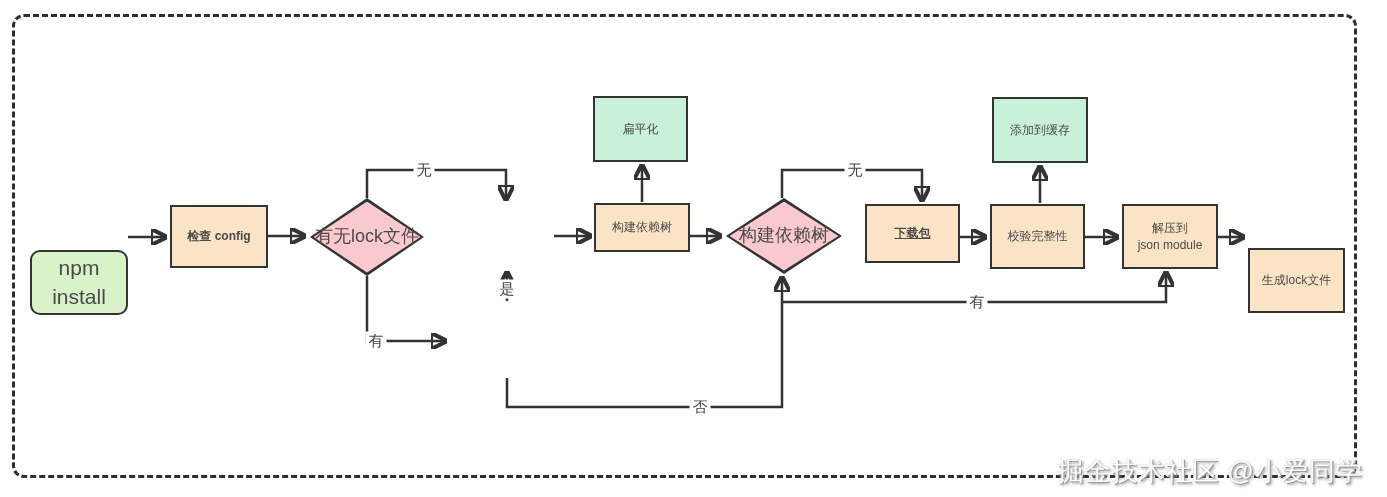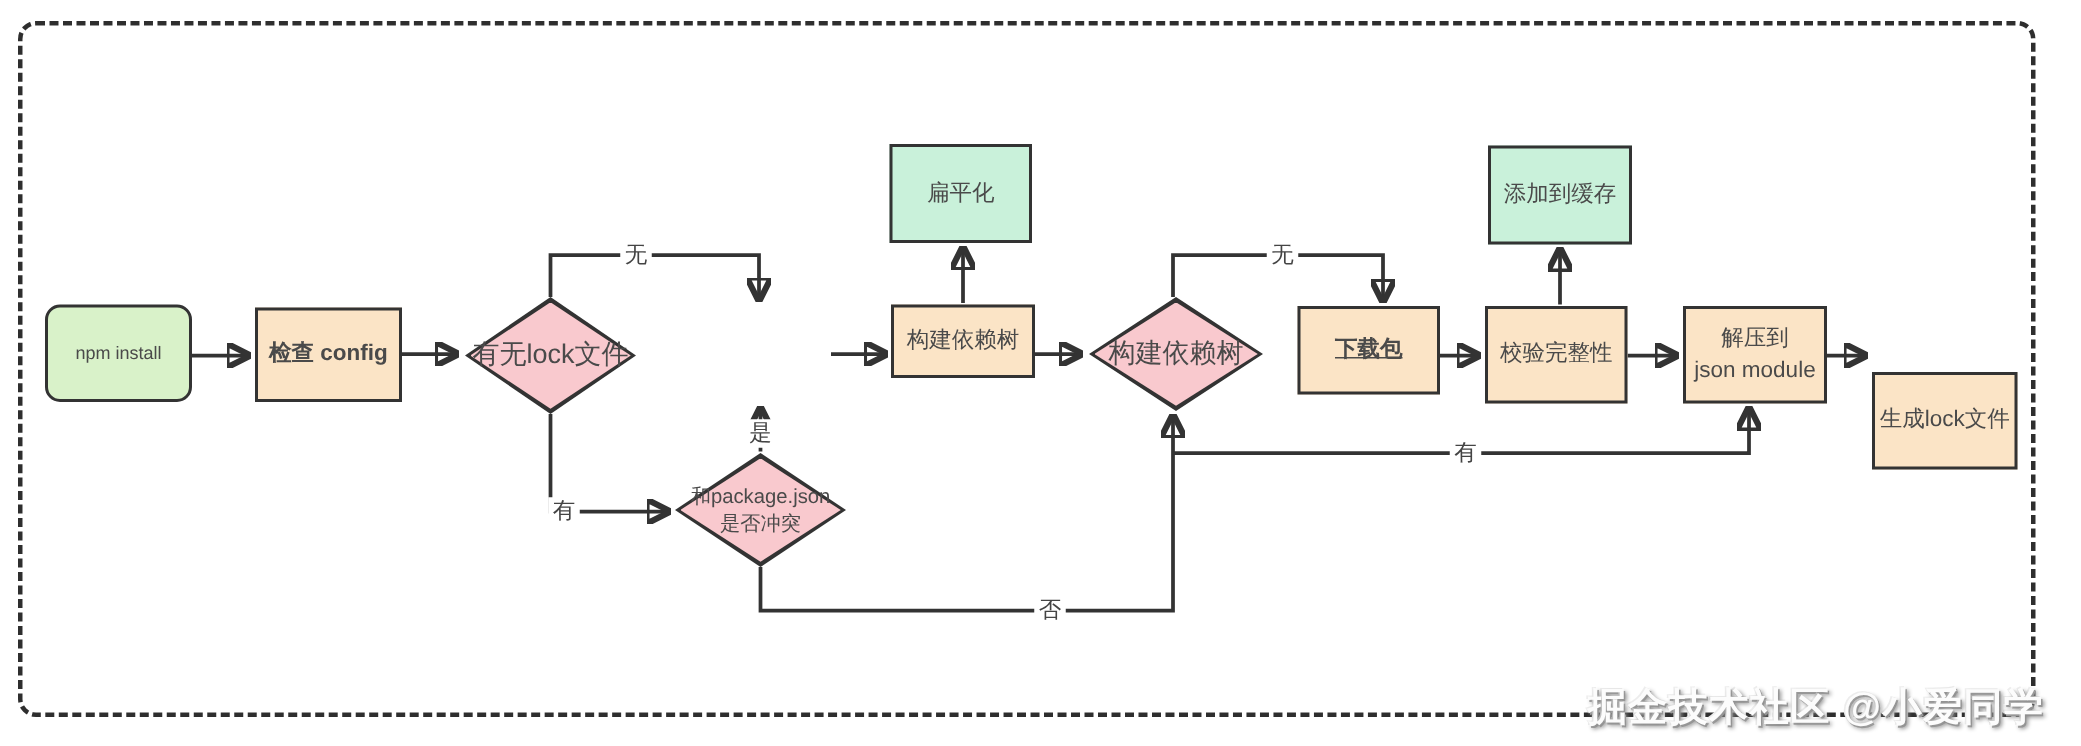--- a/index.html
+++ b/index.html
@@ -10,24 +10,24 @@
   }
   #frame {
     position:absolute; left:12px; top:14px; width:1339px; height:458px;
     border:3px dashed #2e2e2e; border-radius:12px;
   }
   .edges { position:absolute; left:0; top:0; }
   .edges path { stroke:#333333; stroke-width:2.5; fill:none; }
 
   .node {
     position:absolute; display:flex; align-items:center; justify-content:center;
-    text-align:center; font-size:15px; line-height:1.35; white-space:pre-line;
+    text-align:center; font-size:12px; line-height:1.35; white-space:pre-line;
     border:2.5px solid #333333; box-sizing:border-box;
   }
-  .rect-green  { background:#d9f2c9; border-radius:10px; font-size:12px; }
+  .rect-green  { background:#d9f2c9; border-radius:10px; font-size:21px;margin-top:47px; }
   .rect-orange { background:#fbe4c6; }
   .rect-mint   { background:#c9f1da; }
   .bold { font-weight:bold; }
   .underline { text-decoration:underline; }
 
   .diamond { position:absolute; }
   .d-outer { position:absolute; inset:0; background:#333333;
              clip-path:polygon(50% 0%,100% 50%,50% 100%,0% 50%); }
   .d-inner { position:absolute; inset:3.5px; background:#f9c9ce;
              clip-path:polygon(50% 0%,100% 50%,50% 100%,0% 50%); }
@@ -35,21 +35,21 @@
              justify-content:center; text-align:center; font-size:18px;
              line-height:1.3; white-space:pre-line; }
 
   .edge-label {
     position:absolute; transform:translate(-50%,-50%);
     background:#ffffff; padding:0 3px; font-size:15px; color:#444444;
   }
 
   #watermark {
     position:absolute; right:24px; bottom:8px;
-    font-size:26px; font-weight:bold; letter-spacing:1px;
+    font-size:26px; font-weight:normal; letter-spacing:1px;
     color:#fcfcfc;
     text-shadow:2px 2px 3px #8d8d8d, -1px -1px 0 #ededed, 1px 1px 0 #a5a5a5;
     z-index:5;
   }
 
   
   #n-npm      { left:30px;  top:203px; width:98px; height:65px; }
   #n-config   { left:170px; top:205px; width:98px; height:63px; }
   #d-haslock  { left:310px; top:198px; width:114px; height:78px; }
   #n-remote   { left:458px; top:203px; width:96px; height:66px; }
@@ -119,26 +119,20 @@
     <div class="d-label">构建依赖树</div>
   </div>
 
   <div class="node rect-orange bold underline" id="n-download">下载包</div>
   <div class="node rect-mint" id="n-addcache">添加到缓存</div>
   <div class="node rect-orange" id="n-verify">校验完整性</div>
   <div class="node rect-orange" id="n-unzip">解压到
 json module</div>
   <div class="node rect-orange" id="n-genlock">生成lock文件</div>
 
-  <div class="diamond" id="d-conflict">
-    <div class="d-outer"></div>
-    <div class="d-inner"></div>
-    <div class="d-label">和package.json
-是否冲突</div>
-  </div>
 
   <span class="edge-label" id="el-nolock">无</span>
   <span class="edge-label" id="el-haslock">有</span>
   <span class="edge-label" id="el-yes">是</span>
   <span class="edge-label" id="el-no">否</span>
   <span class="edge-label" id="el-hascache">有</span>
   <span class="edge-label" id="el-nocache">无</span>
 
   <div id="watermark">掘金技术社区 @小爱同学</div>
 </div>

